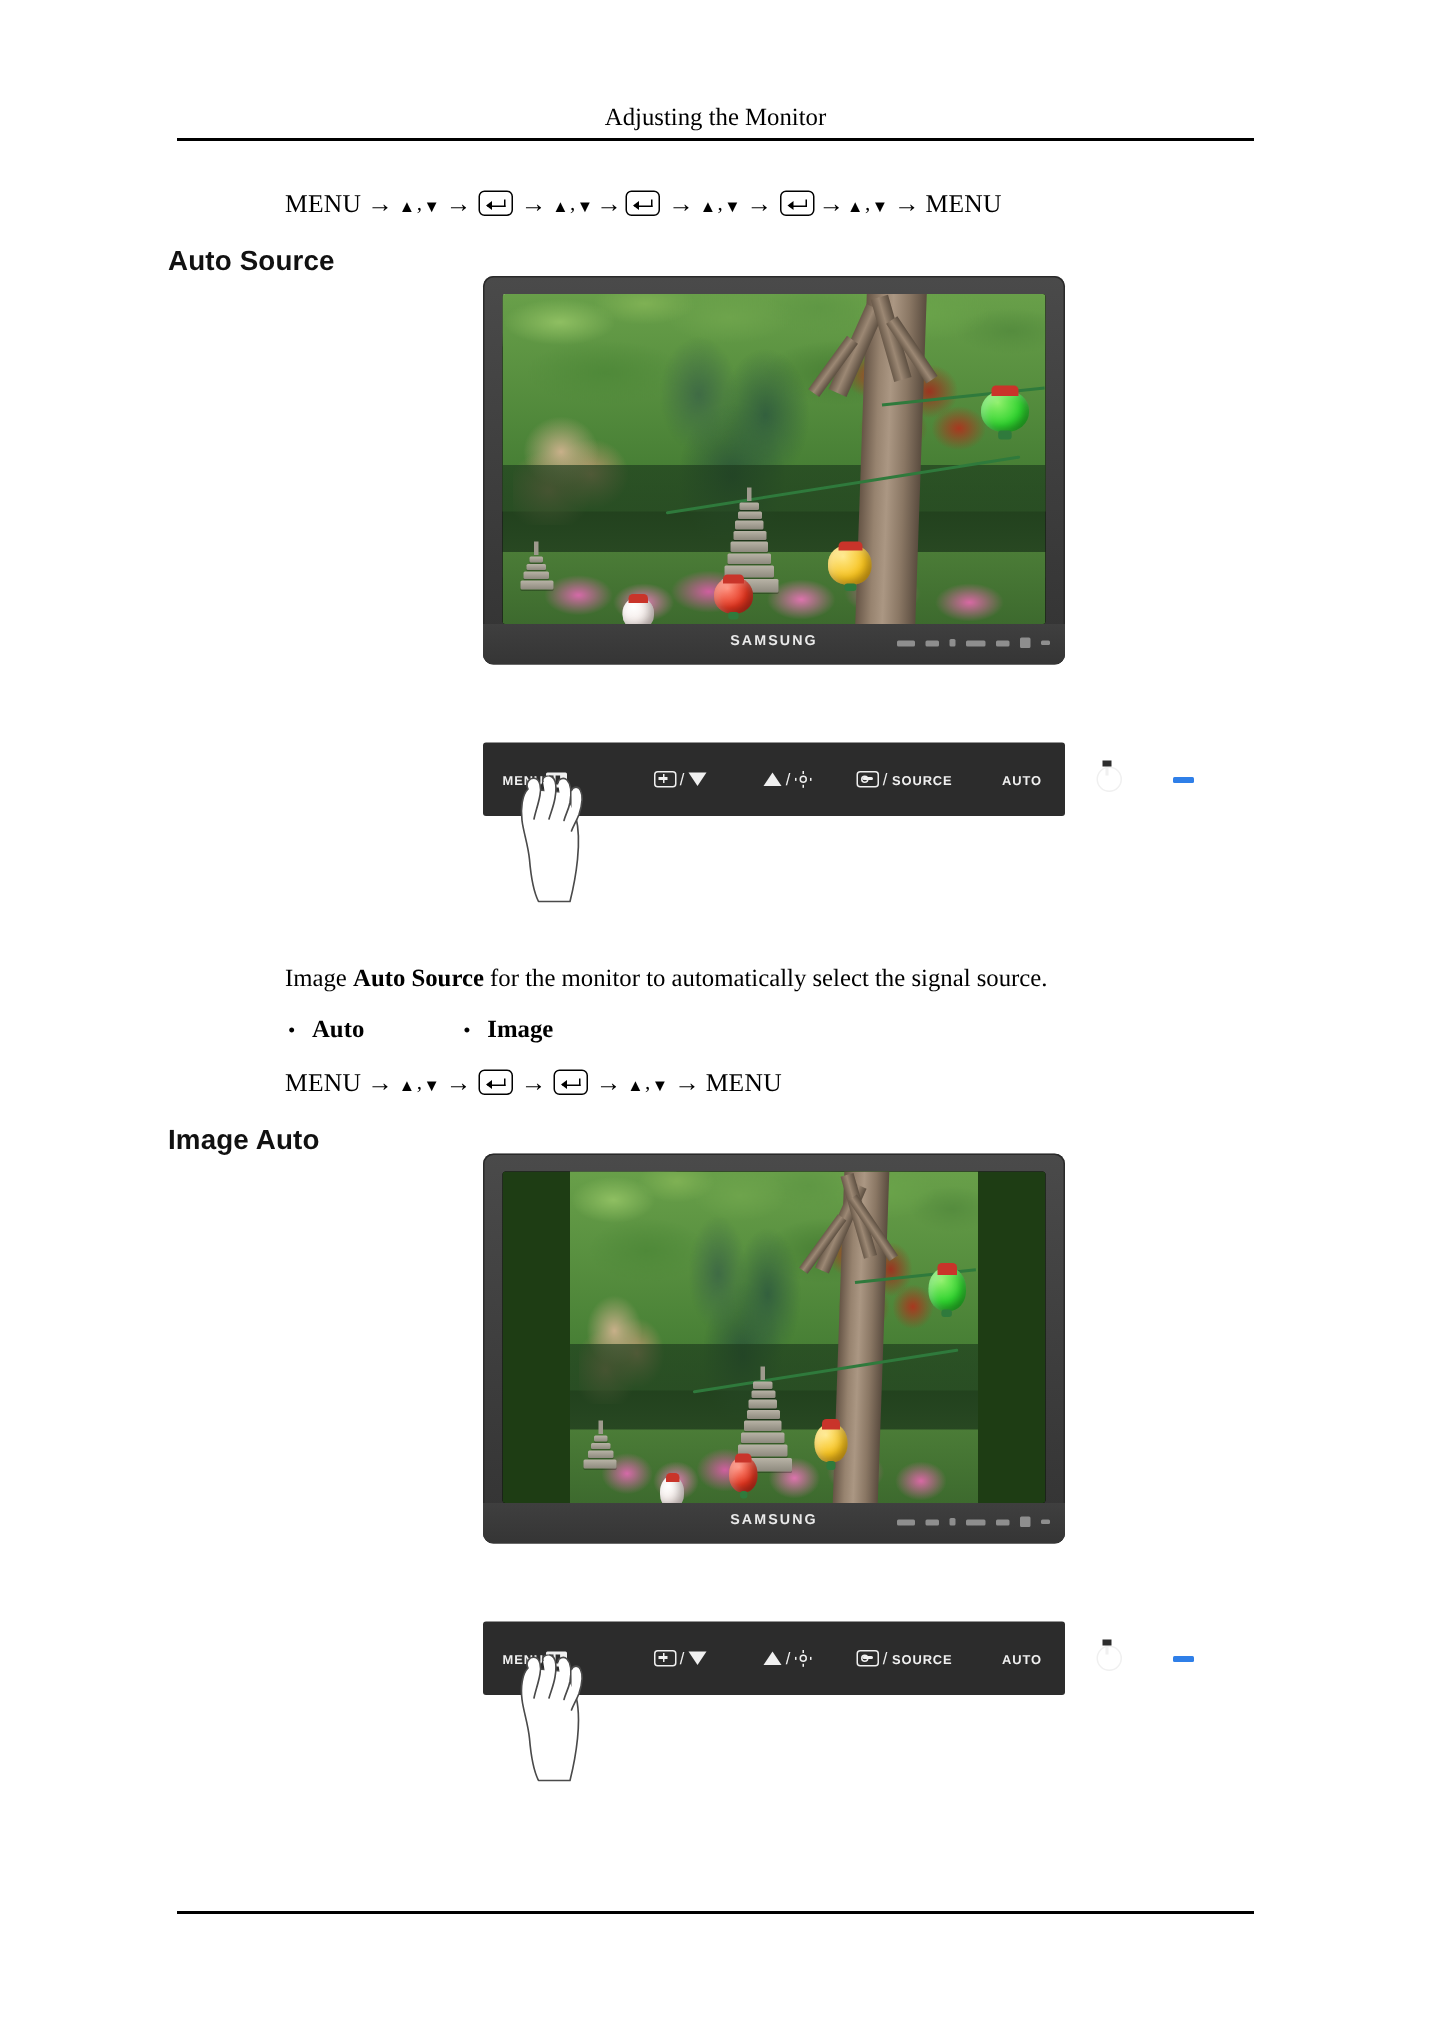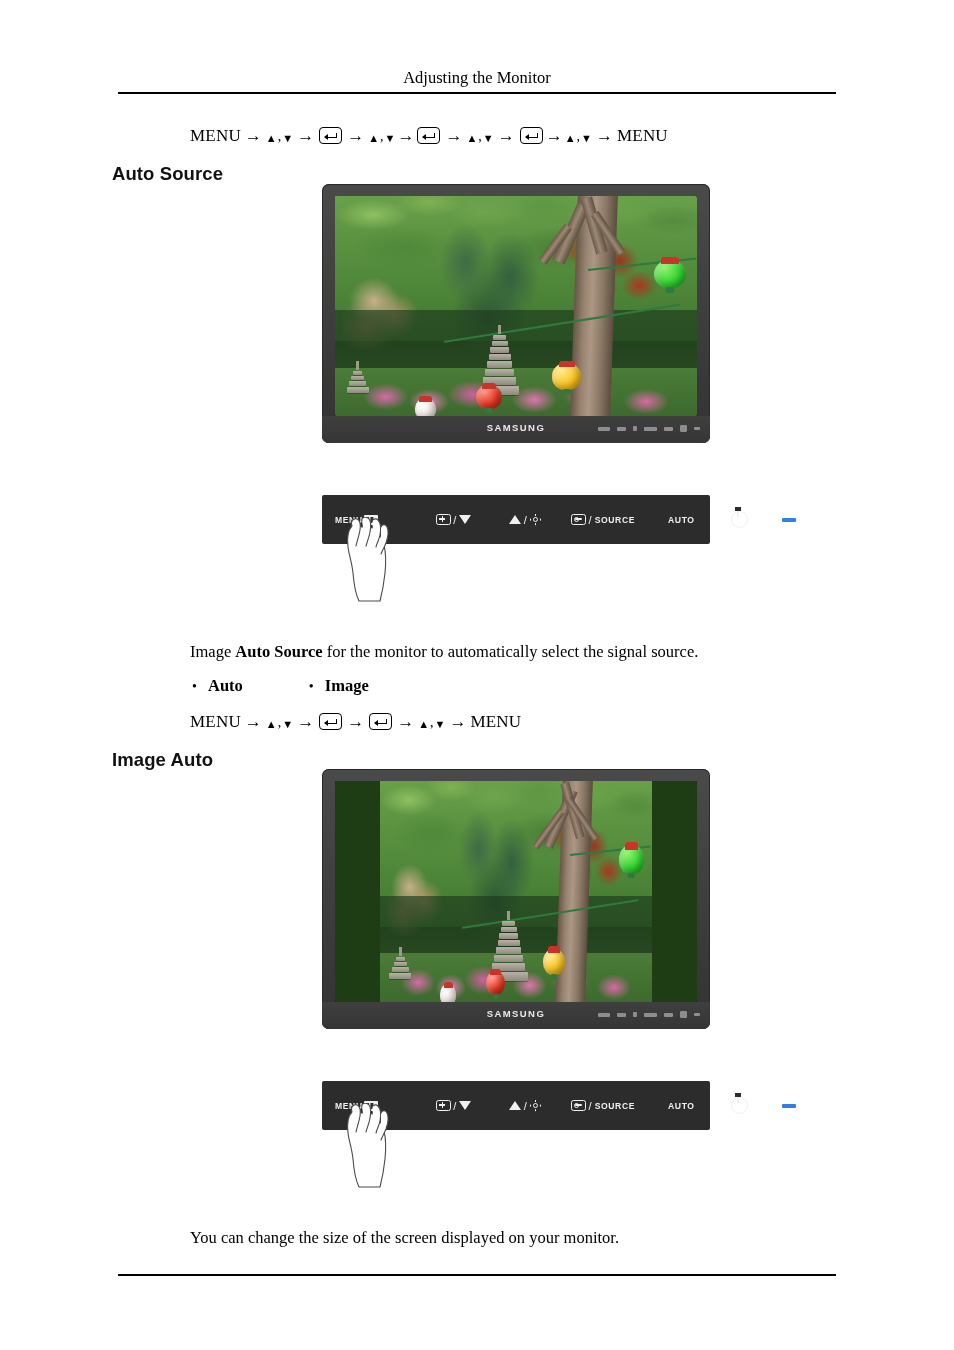--- a/index.html
+++ b/index.html
@@ -840,17 +840,16 @@
   <svg class="hand" style="left:336px; top:1091px;" width="72" height="85" viewBox="0 0 72 85">
     <g fill="#ffffff" stroke="#4a4a4a" stroke-width="1.1" stroke-linejoin="round" stroke-linecap="round">
       <path d="M16,9 C12,13 11,22 12,30 C13,38 16,46 17,56 C18,68 20,78 23,84 L44,84 C46,76 48,66 49,56 C50,46 50,36 48,28 C46,20 42,14 38,11 Z"></path>
       <path d="M16,9 C14,5 17,1 21,2 C24,3 25,8 24,13 C23,19 21,24 20,29"></path>
       <path d="M26,4 C25,1 29,-1 32,1 C35,3 35,9 34,15 C33,21 31,25 30,29"></path>
       <path d="M36,5 C36,2 40,1 42,3 C45,6 45,12 44,18 C43,23 41,26 40,30"></path>
       <path d="M45,10 C46,7 50,7 51,10 C53,14 52,20 50,26 C48,31 46,34 45,37"></path>
     </g>
   </svg>
 
-  <div class="body-text" style="left:190px; top:1216px;">You can change the size of the screen displayed on your monitor.</div>
 
   <div class="footer-rule"></div>
 
 </div>
 
 </body></html>

